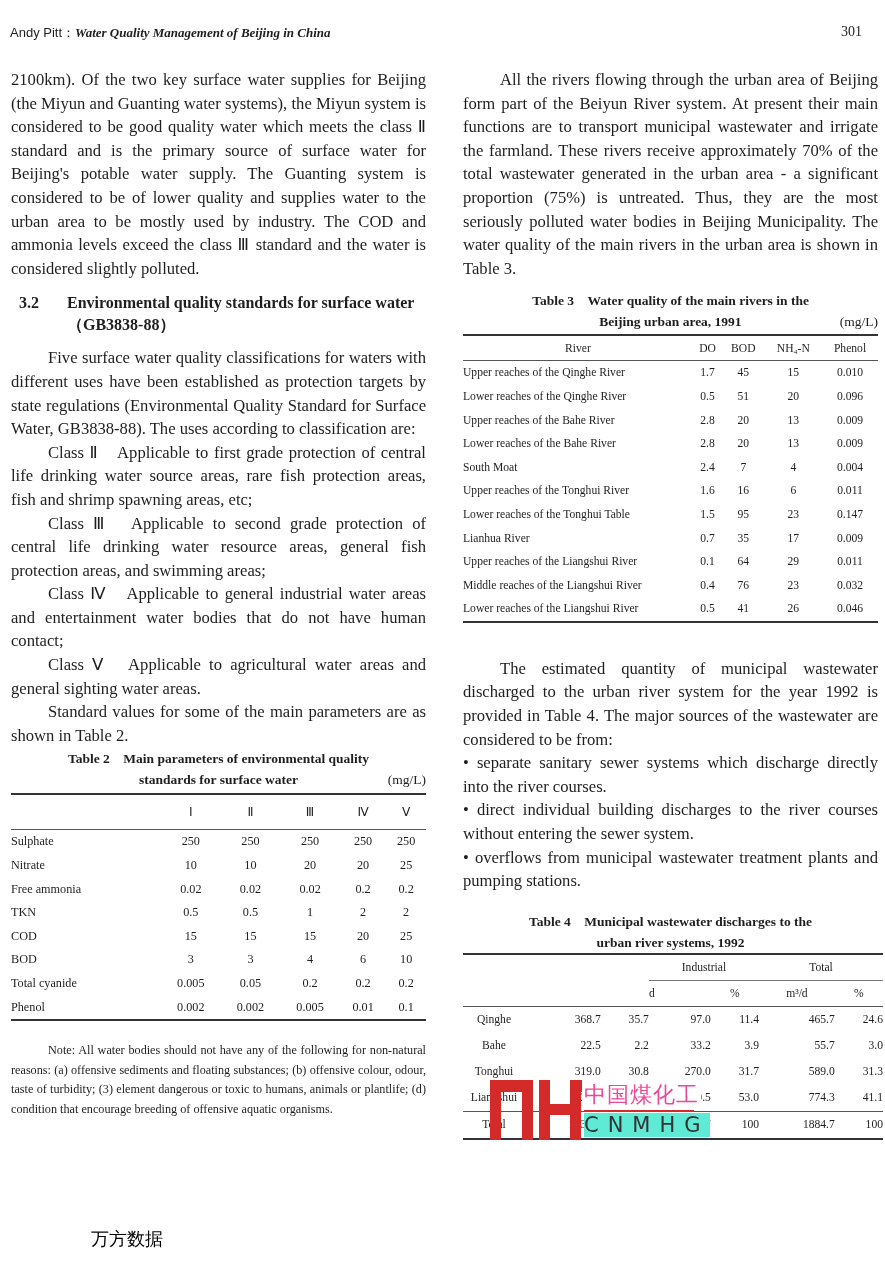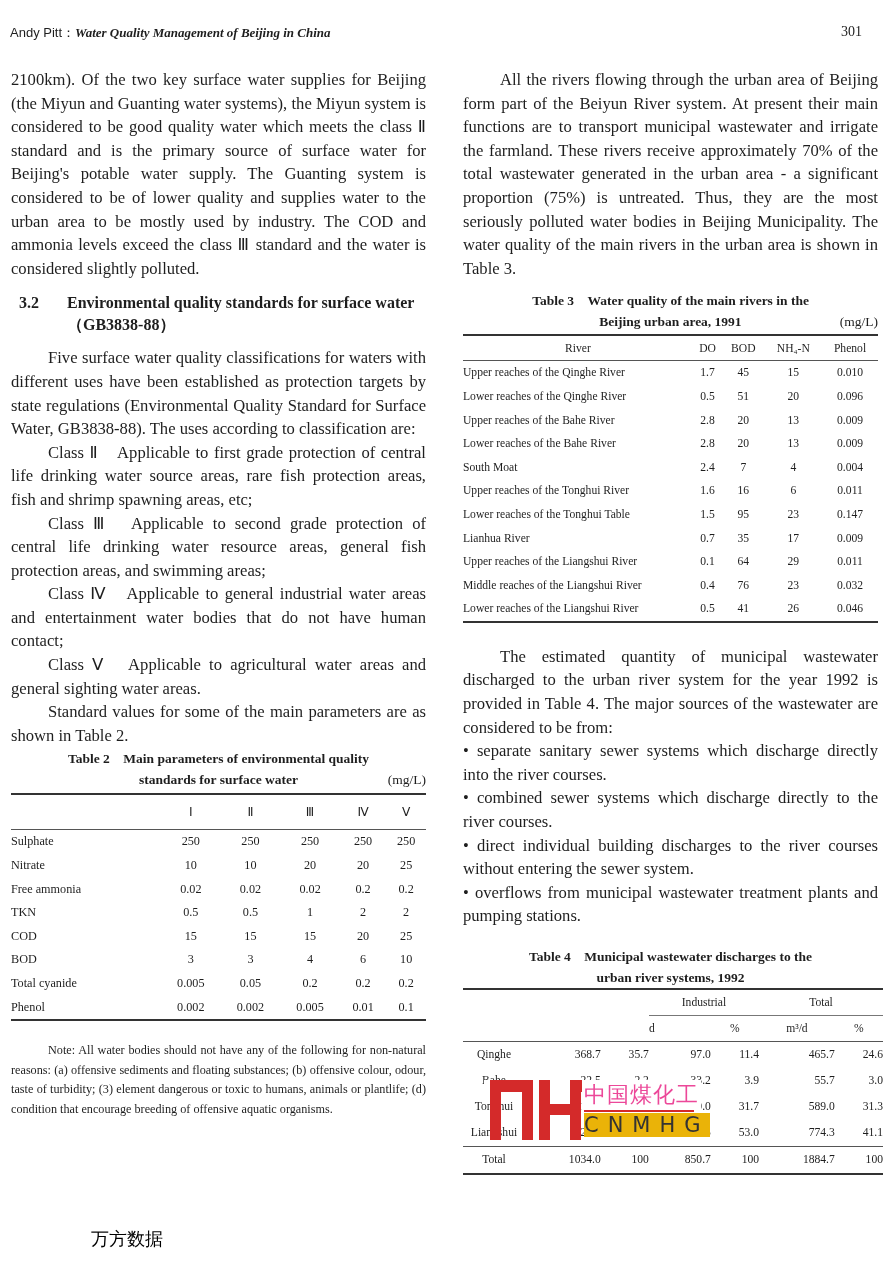--- a/index.html
+++ b/index.html
@@ -56,21 +56,21 @@
   ul.bullets { list-style: none; margin: 0; padding: 0; }
   ul.bullets li { margin: 0; }
 
   .watermark-logo {
     position: absolute; left: 484px; top: 1080px; width: 220px; height: 60px;
     pointer-events: none;
   }
   .logo-mark { position: absolute; left: 0; top: 0; width: 100px; height: 60px; }
   .logo-cn { position: absolute; left: 98px; top: 0; font-family: "DejaVu Sans", sans-serif; font-size: 22px; color: #ec4899; background: #fff; padding: 0 2px; letter-spacing: 1px; }
   .logo-line { position: absolute; left: 100px; top: 30px; width: 110px; height: 2px; background: #d42a2a; }
-  .logo-en { position: absolute; left: 100px; top: 33px; font-family: "DejaVu Sans", sans-serif; font-size: 21px; color: #333; letter-spacing: 9px; background: #eab308; }
+  .logo-en { position: absolute; left: 100px; top: 33px; font-family: "DejaVu Sans", sans-serif; font-size: 21px; color: #333; letter-spacing: 9px; background: #5eead4; }
 
   .watermark-wf {
     position: absolute; left: 91px; top: 1227px; font-family: "DejaVu Sans", sans-serif;
     font-size: 18px; color: #000000; pointer-events: none;
   }
 </style>
 </head>
 <body>
 
 <div class="running-head">
@@ -275,24 +275,23 @@
         <tr>
           <td class="l">Lower reaches of the Liangshui River</td>
           <td class="c">0.5</td>
           <td class="c">41</td>
           <td class="c">26</td>
           <td class="c">0.046</td>
         </tr>
       </tbody>
   </table>
 
-  <p class="indent" style="margin-top:22px;">The estimated quantity of municipal wastewater discharged to the urban river system for the year 1992 is provided in Table 4. The major sources of the wastewater are considered to be from:</p>
+  <p class="indent" style="margin-top:34px;">The estimated quantity of municipal wastewater discharged to the urban river system for the year 1992 is provided in Table 4. The major sources of the wastewater are considered to be from:</p>
   <ul class="bullets">
     <li>• separate sanitary sewer systems which discharge directly into the river courses.</li>
-    <li>• combined sewer systems which discharge directly to the river courses.</li>
     <li>• direct individual building discharges to the river courses without entering the sewer system.</li>
     <li>• overflows from municipal wastewater treatment plants and pumping stations.</li>
   </ul>
 
   <div class="table-caption" style="margin-top:18px;">
     <div>Table 4　Municipal wastewater discharges to the</div>
     <div>urban river systems, 1992</div>
   </div>
   <table class="t4 rule-top rule-bot" style="margin-top:0px; width:420px;">
     <thead>

